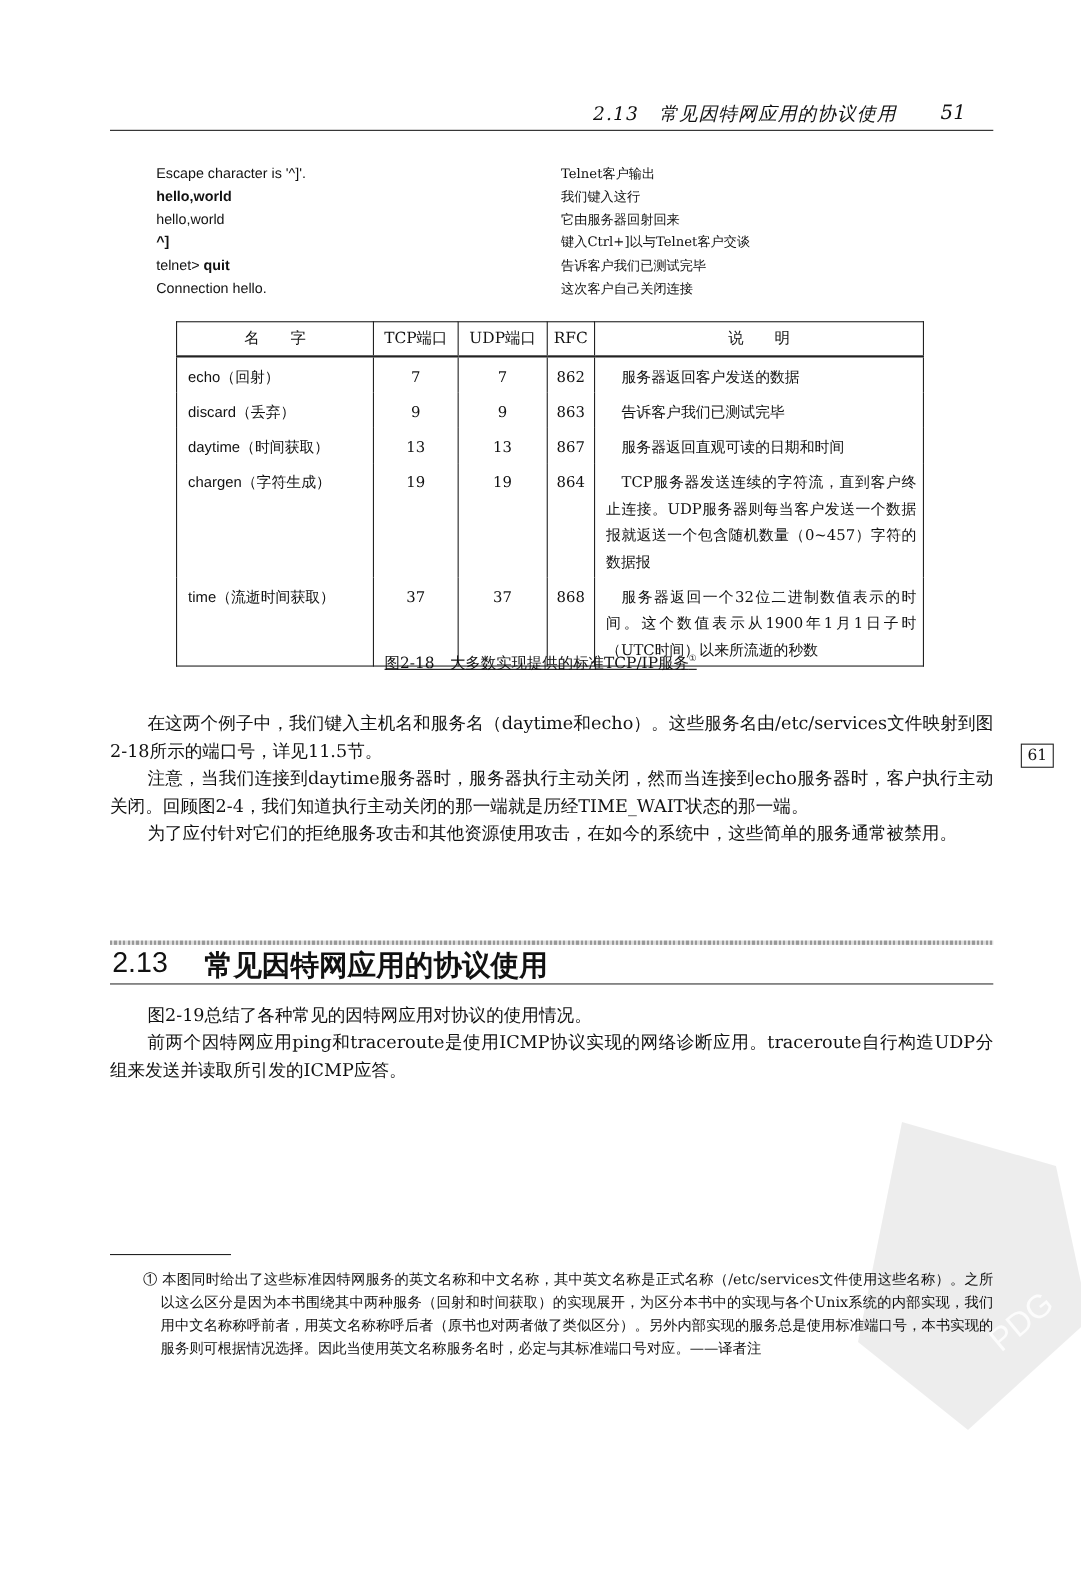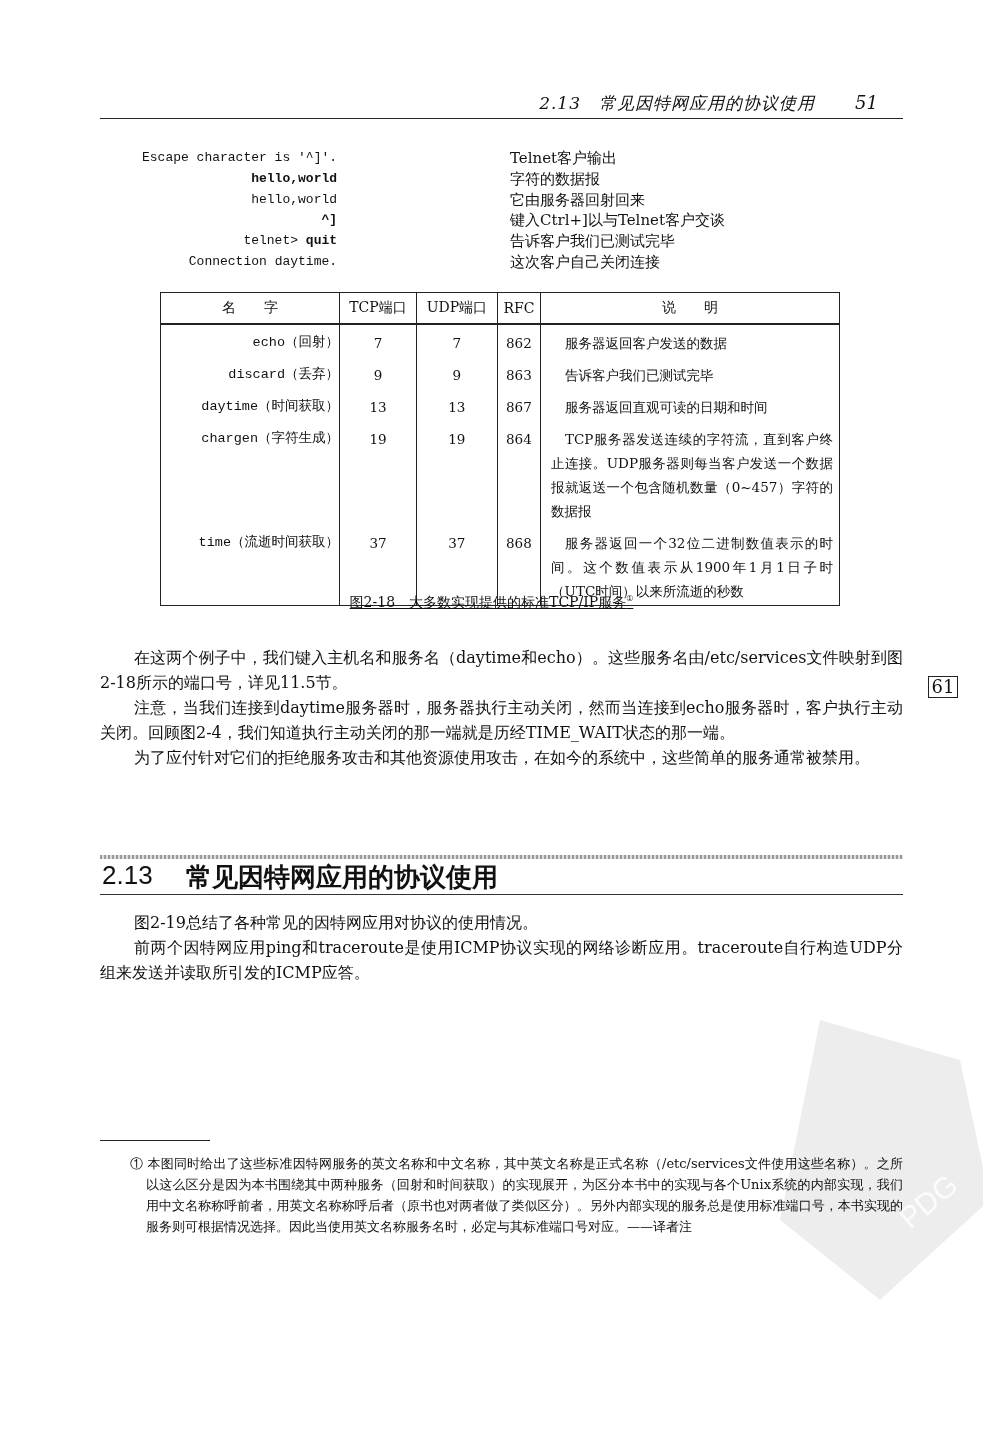--- a/index.html
+++ b/index.html
@@ -1,38 +1,38 @@
 <!DOCTYPE html>
 <html><head>
 <meta charset="utf-8">
 <style>
   html,body{margin:0;padding:0;background:#fff;}
   body{width:983px;height:1447px;position:relative;overflow:hidden;color:#111;font-family:"DejaVu Serif","Liberation Serif",serif;}
   .abs{position:absolute;}
-  .mono{font-family:Liberation Mono, monospace;text-align:right;}
+  .mono{font-family:Liberation Sans, sans-serif;}
   .header{left:100px;top:88px;width:803px;height:30px;border-bottom:1.5px solid #222;font-style:italic;}
   .header .sec{position:absolute;right:88px;top:4px;font-size:17px;letter-spacing:1px;}
   .header .pg{position:absolute;right:25px;top:4px;font-size:18px;}
   .term{left:142px;top:148px;font-size:13px;line-height:20.8px;}
   .term div{height:20.8px;white-space:pre;}
   .term b{font-weight:bold;}
-  .notes{left:510px;top:148px;font-size:15px;line-height:20.8px;}
+  .notes{left:510px;top:148px;font-size:12px;line-height:20.8px;}
   .notes div{height:20.8px;}
   table.svc{position:absolute;left:160px;top:292px;width:680px;border-collapse:collapse;font-size:13.5px;}
   table.svc th{border:1px solid #222;border-bottom:2px solid #222;font-weight:normal;height:28px;font-size:14px;}
   table.svc td{border-left:1px solid #222;border-right:1px solid #222;vertical-align:top;padding:6px 0 2px 0;line-height:24px;}
   table.svc tr:last-child td{border-bottom:1.5px solid #222;}
   td.name{padding-left:10px !important;width:168px;}
   td.num{text-align:center;width:auto;}
   td.desc{padding-left:10px !important;padding-right:6px !important;width:282px;text-indent:14px;text-align:justify;}
   .caption{left:0;width:983px;top:594px;text-align:center;font-size:14px;text-decoration:underline;}
   .caption sup{font-size:8px;}
   .body{left:100px;width:803px;font-size:16px;line-height:25px;text-align:justify;}
   .body p{margin:0;text-indent:34px;}
-  .marker{left:928px;top:676px;width:28px;height:20px;border:1px solid #222;font-size:18px;text-align:center;line-height:20px;}
+  .marker{left:928px;top:676px;width:28px;height:20px;border:1px solid #222;font-size:14px;text-align:center;line-height:20px;}
   .dash{left:100px;top:855px;width:803px;height:4px;background:repeating-linear-gradient(90deg,#999 0 2px,#ddd 2px 4px);}
   .h2{left:100px;top:858px;width:803px;height:36px;border-bottom:1.5px solid #333;font-family:"Liberation Sans","DejaVu Sans",sans-serif;font-weight:bold;font-size:26px;}
   .h2 .num{position:absolute;left:2px;top:2px;font-weight:normal;}
   .h2 .ttl{position:absolute;left:86px;top:2px;}
   .fnrule{left:100px;top:1140px;width:110px;height:1px;background:#222;}
   .fn{left:146px;top:1153px;width:757px;font-size:13px;line-height:21px;text-indent:-16px;text-align:justify;}
   .wm{left:760px;top:1000px;width:240px;height:320px;}
 </style>
 </head>
 <body>
@@ -41,26 +41,26 @@
   <span class="sec">2.13　常见因特网应用的协议使用</span>
   <span class="pg">51</span>
 </div>
 
 <div class="abs term mono">
   <div><span>Escape character is '^]'.</span><b></b></div>
   <div><span></span><b>hello,world</b></div>
   <div><span>hello,world</span><b></b></div>
   <div><span></span><b>^]</b></div>
   <div><span>telnet&gt; </span><b>quit</b></div>
-  <div><span>Connection daytime.</span><b></b></div>
+  <div><span>Connection hello.</span><b></b></div>
 </div>
 
 <div class="abs notes">
   <div>Telnet客户输出</div>
-  <div>字符的数据报</div>
+  <div>我们键入这行</div>
   <div>它由服务器回射回来</div>
   <div>键入Ctrl+]以与Telnet客户交谈</div>
   <div>告诉客户我们已测试完毕</div>
   <div>这次客户自己关闭连接</div>
 </div>
 
 <table class="svc">
   <thead>
     <tr>
       <th>名　　字</th>

